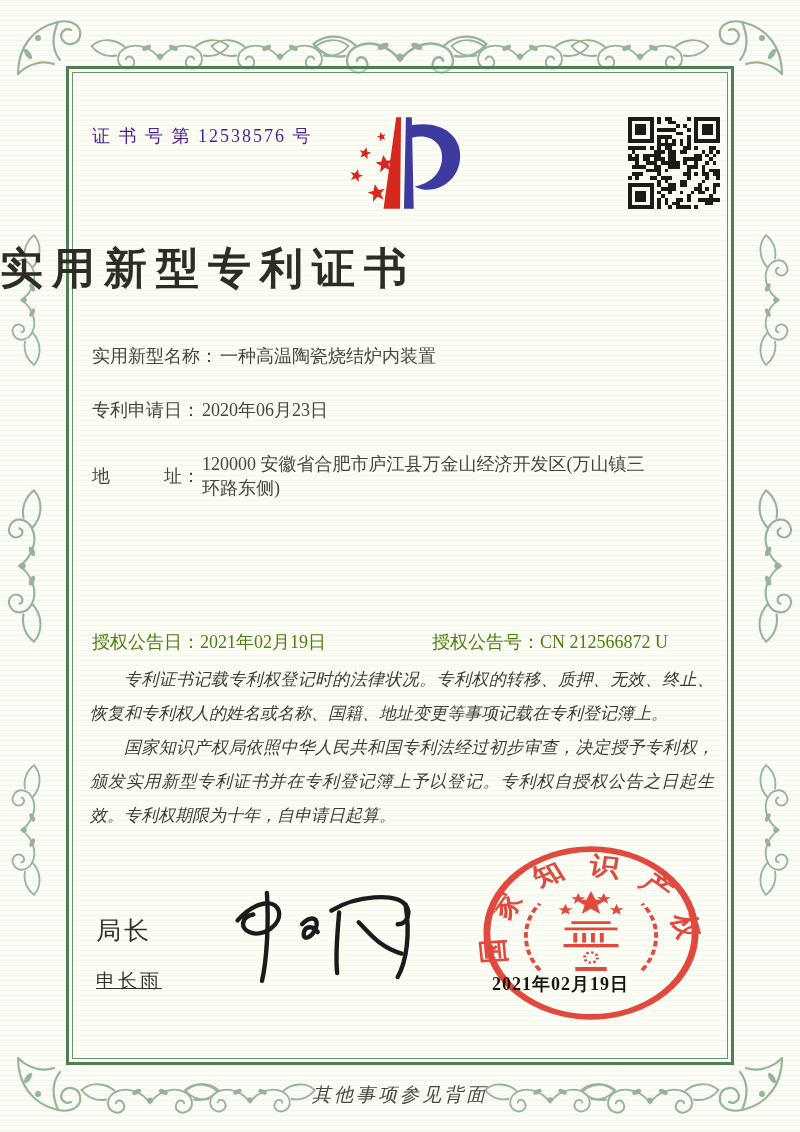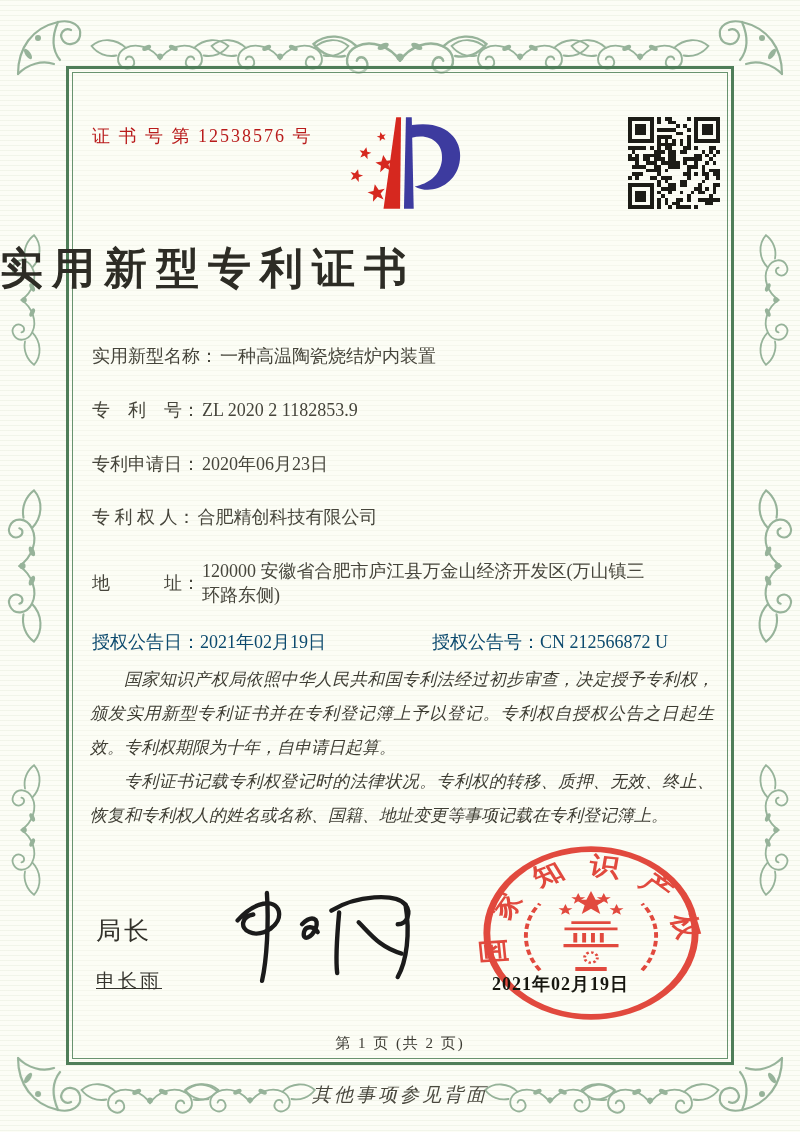--- a/index.html
+++ b/index.html
@@ -18,34 +18,34 @@
   }
   .ornaments { position:absolute; inset:0; z-index:1; color:#85a68a; pointer-events:none; }
   .frame {
     position:absolute; left:66px; top:66px; width:668px; height:999px;
     border:3px solid #4f7e59; z-index:2;
     background:rgba(252,253,243,.35);
   }
   .frame-inner { position:absolute; inset:3px; border:1px solid #69936f; }
   .content { position:absolute; inset:0; z-index:3; color:#3f3e35; }
 
-  .cert-number { position:absolute; left:92px; top:124px; font-size:18px; letter-spacing:2px; color:#b91c1c; }
+  .cert-number { position:absolute; left:92px; top:124px; font-size:18px; letter-spacing:2px; color:#4c1d95; }
   .logo { position:absolute; left:330px; top:106px; width:146px; height:120px; }
   .qr   { position:absolute; left:628px; top:117px; width:92px;  height:92px; }
   .title {
     position:absolute; left:0; top:240px; width:100%;
     font-size:43px; font-weight:700;
     letter-spacing:9px; color:#2d2c25;
   }
   .fields { position:absolute; left:92px; top:344px; width:560px; font-size:18px; color:#46453b; }
   .frow { display:flex; align-items:center; margin-bottom:29.5px; line-height:1.35; }
   .frow .lab { white-space:pre; flex:0 0 auto; }
   .frow .val { margin-left:2px; }
   .frow-addr .val { width:476px; }
-  .grant-row { position:absolute; left:92px; top:630px; width:620px; font-size:18px; color:#0c4a6e; display:flex; }
+  .grant-row { position:absolute; left:92px; top:630px; width:620px; font-size:18px; color:#4d7c0f; display:flex; }
   .grant-left { flex:0 0 340px; }
   .paras { position:absolute; left:90px; top:663px; width:624px; font-size:17px;
            font-style:italic; line-height:2.0; color:#3e3d33; text-align:justify; }
   .paras p { text-indent:2em; }
   .sig-title { position:absolute; left:96px; top:914px; font-size:25px; letter-spacing:3px; color:#33322b; }
   .sig-name  { position:absolute; left:96px; top:968px; font-size:19px; letter-spacing:3px; color:#33322b;text-decoration:underline; }
   .signature { position:absolute; left:222px; top:880px; width:205px; height:110px; }
   .seal { position:absolute; left:478px; top:842px; width:226px; height:182px; opacity:.92; }
   .seal-date { position:absolute; left:492px; top:972px; font-size:18px; font-weight:700;
                letter-spacing:1px; color:#16160f; z-index:4; }
@@ -131,49 +131,41 @@
       </svg>
 
     <div class="title">实用新型专利证书</div>
 
     <div class="fields">
       <div class="frow">
         <span class="lab">实用新型名称：</span>
         <span class="val">一种高温陶瓷烧结炉内装置</span>
       </div>
       <div class="frow">
-        <span class="lab">专　利　号：</span>
-        <span class="val">ZL 2020 2 1182853.9</span>
-      </div>
-      <div class="frow">
         <span class="lab">专利申请日：</span>
         <span class="val">2020年06月23日</span>
-      </div>
-      <div class="frow">
-        <span class="lab">专 利 权 人：</span>
-        <span class="val">合肥精创科技有限公司</span>
       </div>
       <div class="frow frow-addr">
         <span class="lab">地　　　址：</span>
         <span class="val">120000 安徽省合肥市庐江县万金山经济开发区(万山镇三环路东侧)</span>
       </div>
     </div>
 
     <div class="grant-row">
       <div class="grant-left">
         <span>授权公告日：</span><span>2021年02月19日</span>
       </div>
       <div>
         <span>授权公告号：</span><span>CN 212566872 U</span>
       </div>
     </div>
 
     <div class="paras">
+      <p>专利证书记载专利权登记时的法律状况。专利权的转移、质押、无效、终止、恢复和专利权人的姓名或名称、国籍、地址变更等事项记载在专利登记簿上。</p>
       <p>国家知识产权局依照中华人民共和国专利法经过初步审查，决定授予专利权，颁发实用新型专利证书并在专利登记簿上予以登记。专利权自授权公告之日起生效。专利权期限为十年，自申请日起算。</p>
-      <p>专利证书记载专利权登记时的法律状况。专利权的转移、质押、无效、终止、恢复和专利权人的姓名或名称、国籍、地址变更等事项记载在专利登记簿上。</p>
     </div>
 
     <div class="sig-title">局长</div>
     <div class="sig-name">申长雨</div>
 
     <svg class="signature" viewBox="0 0 210 110" xmlns="http://www.w3.org/2000/svg">
       <g stroke="#1b1b1b" stroke-width="4.5" fill="none" stroke-linecap="round" stroke-linejoin="round">
         <path d="M16,40 C34,20 54,18 58,30 C62,44 42,58 28,52 C18,48 20,36 32,34"></path>
         <path d="M46,12 C48,42 46,80 41,102"></path>
         <path d="M82,44 C92,34 100,38 96,48 C92,58 82,62 84,52 C86,45 94,46 98,52"></path>
@@ -205,16 +197,15 @@
         <path d="M-28,11 h56 v4 h-56 z"></path>
         <circle cx="0" cy="28" r="6.5" fill="none" stroke="#df3a2e" stroke-width="3" stroke-dasharray="2.5 2.5"></circle>
         <path d="M-52,44 C-70,20 -72,-16 -52,-40" fill="none" stroke="#df3a2e" stroke-width="4" stroke-dasharray="7 4"></path>
         <path d="M52,44 C70,20 72,-16 52,-40" fill="none" stroke="#df3a2e" stroke-width="4" stroke-dasharray="7 4"></path>
         <path d="M-16,40 h32 v5 h-32 z"></path>
       </g>
     </svg>
 
     <div class="seal-date">2021年02月19日</div>
 
-    <div class="page-number">第 1 页 (共 2 页)</div>
     <div class="back-note">其他事项参见背面</div>
   </div>
 </div>
 
 </body></html>

